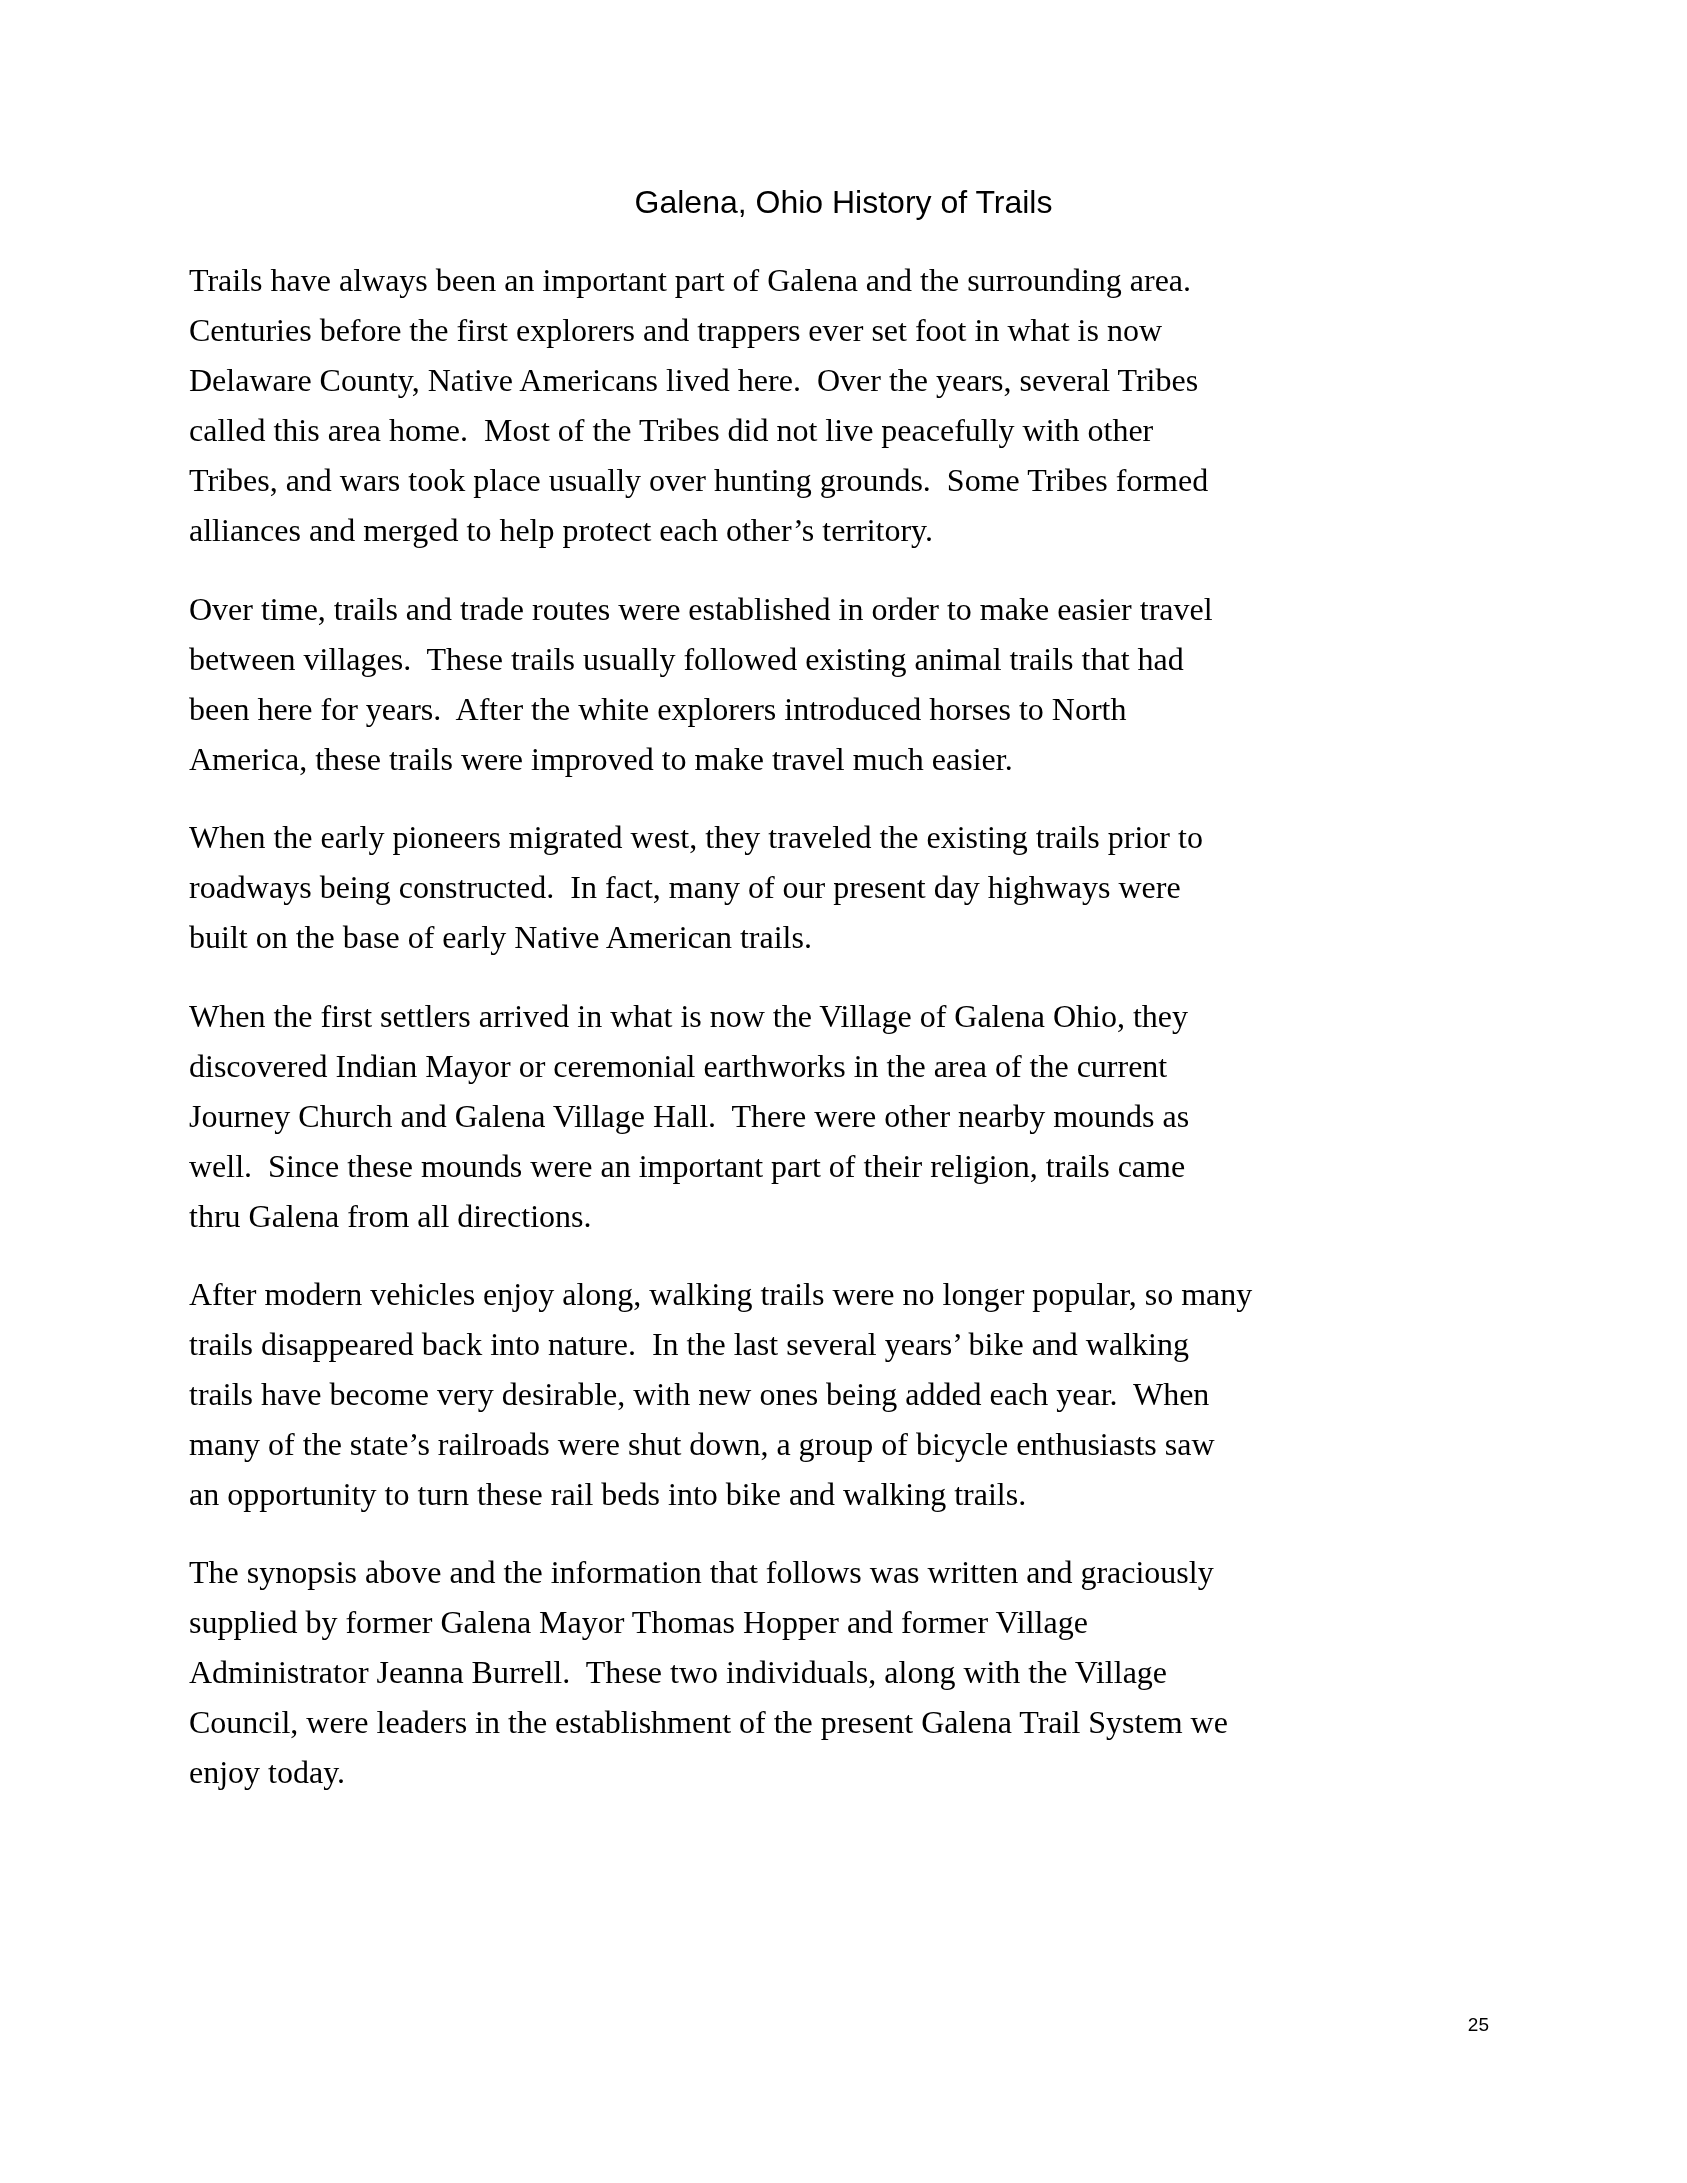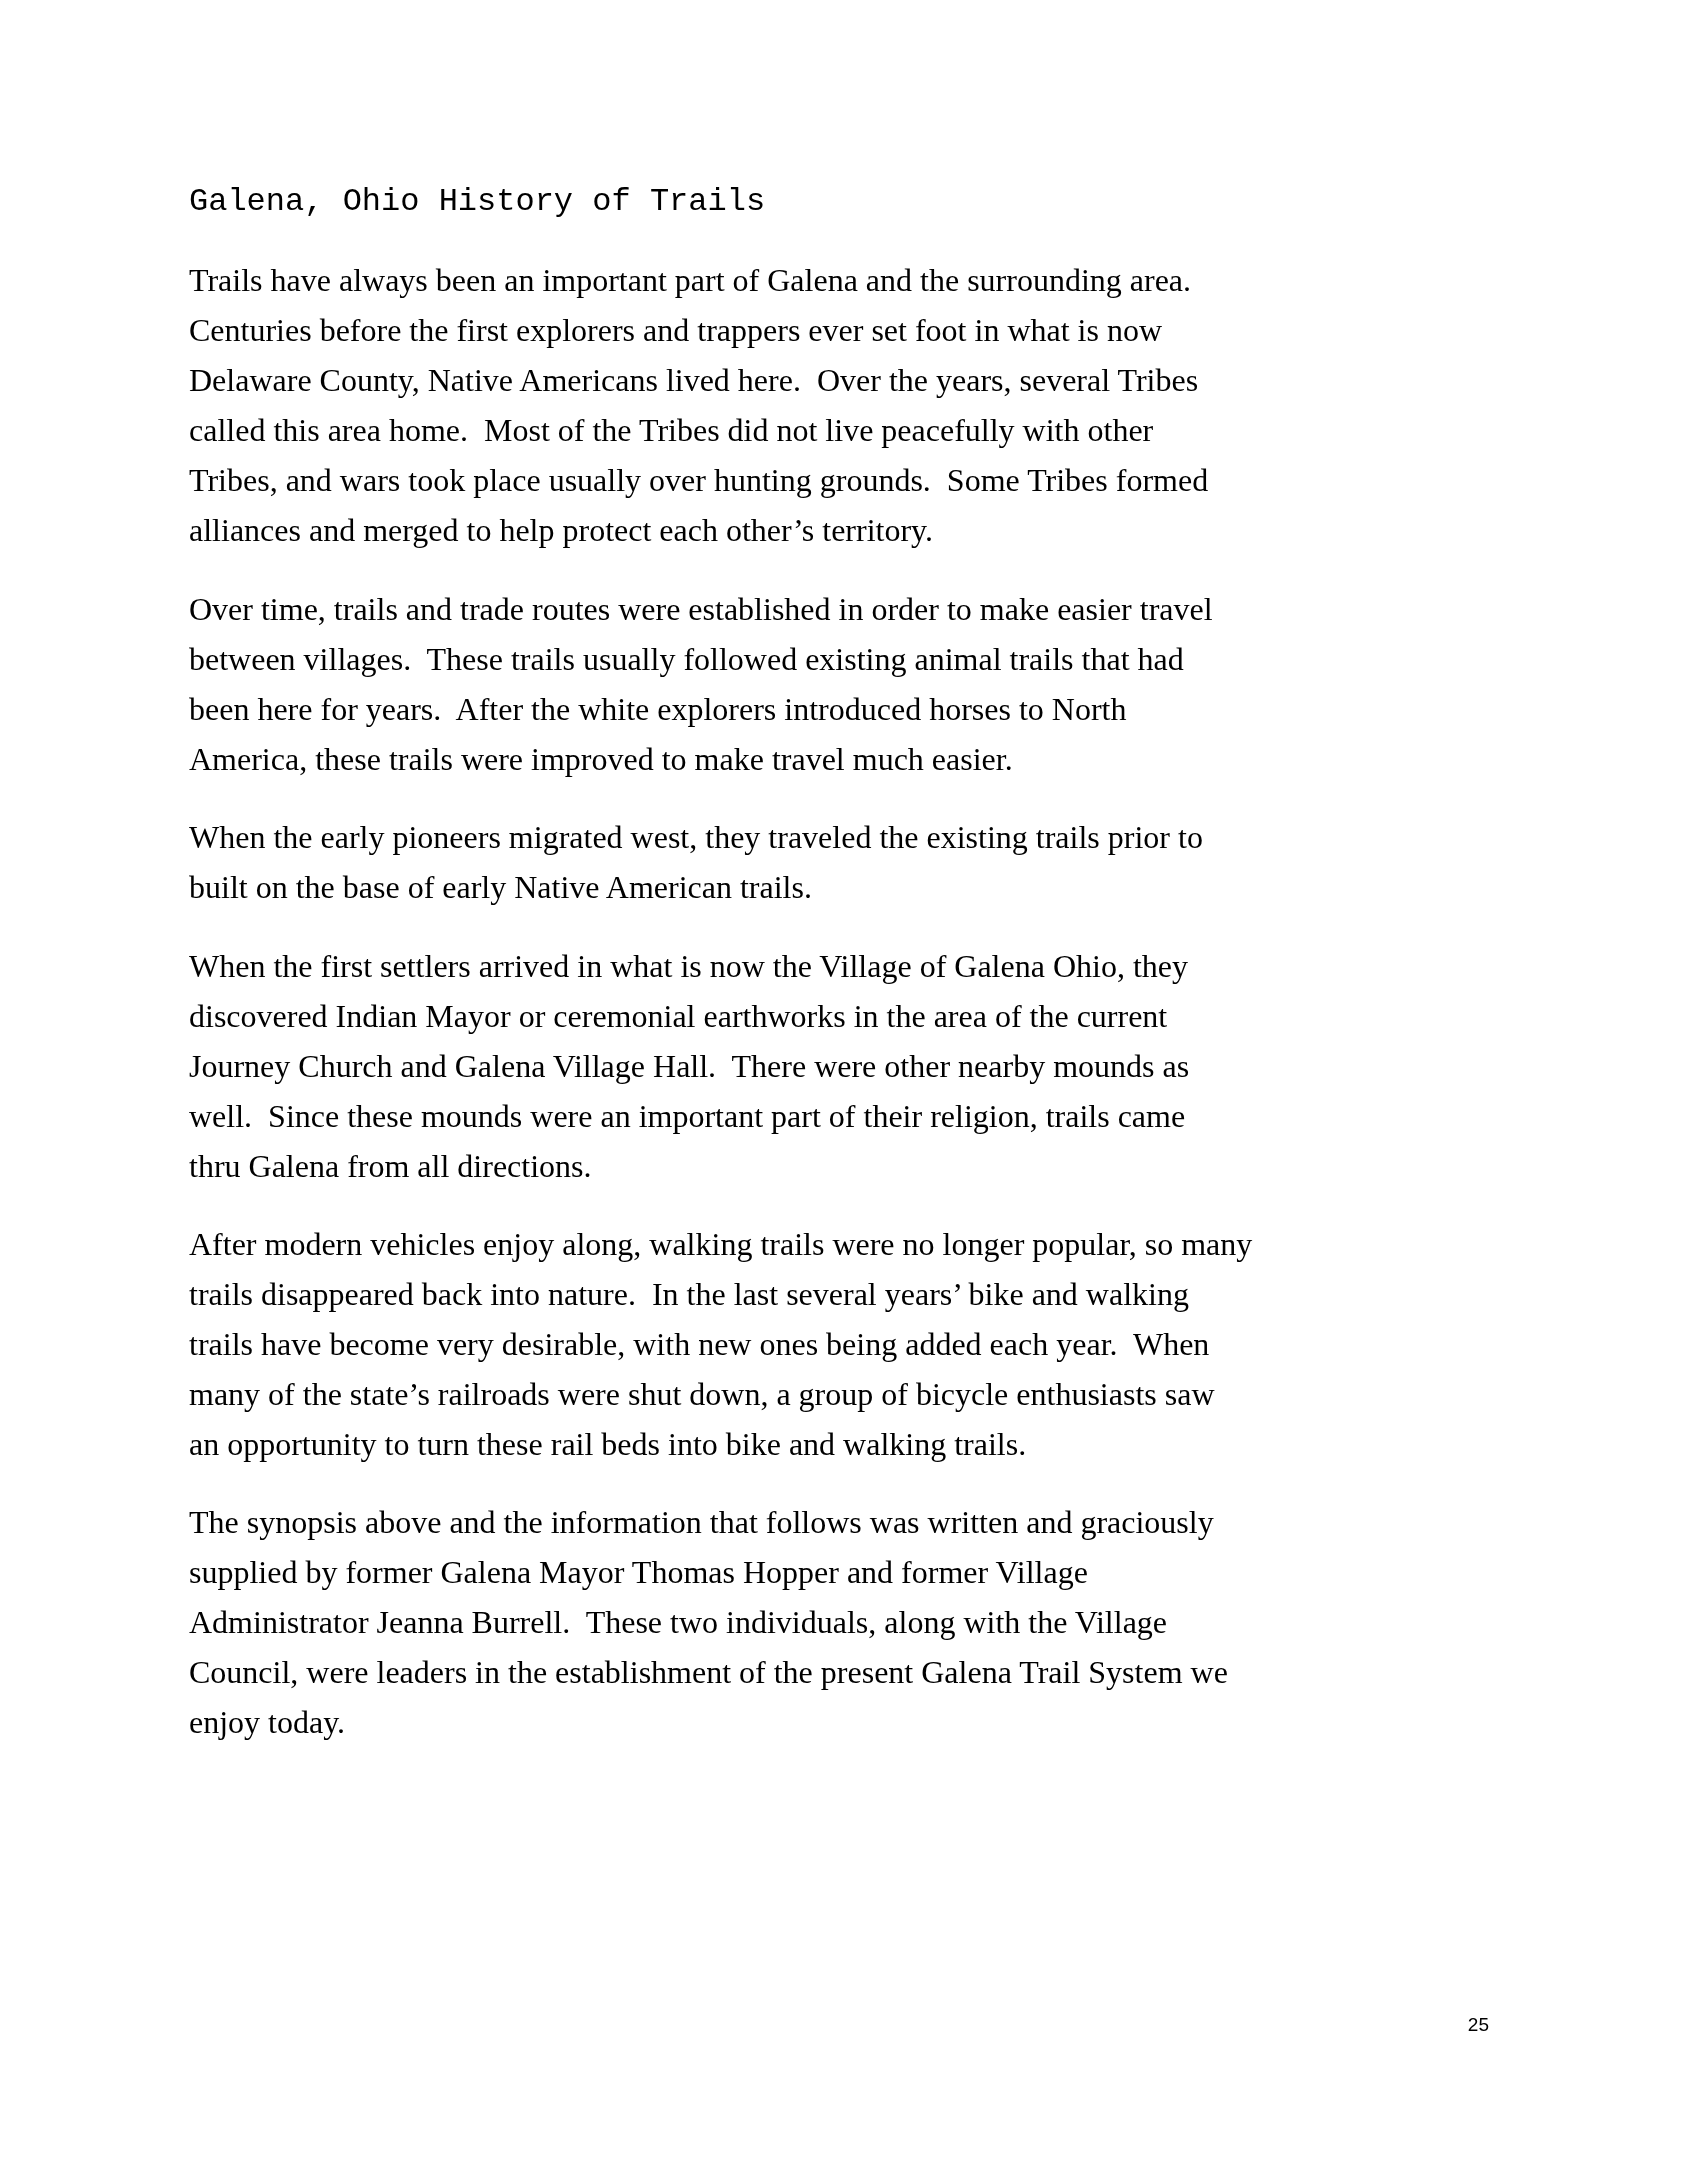--- a/index.html
+++ b/index.html
@@ -19,24 +19,23 @@
   }
 
   .content {
     padding: 177px 189px 0 189px;
   }
 
   .doc-title {
     font-size: 32px;
     font-weight: 400;
     line-height: 50px;
-    text-align: left;
+    text-align: center;
     white-space: pre-wrap;
     margin-bottom: 28.4px;
-    font-family: Liberation Mono, monospace;
   }
 
   .paragraph {
     margin-bottom: 28.4px;
   }
 
   .line {
     font-size: 32px;
     line-height: 50px;
     white-space: pre-wrap; 
@@ -68,20 +67,21 @@
           <div class="line">alliances and merged to help protect each other’s territory.</div>
         </div>
         <div class="paragraph">
           <div class="line">Over time, trails and trade routes were established in order to make easier travel</div>
           <div class="line">between villages.  These trails usually followed existing animal trails that had</div>
           <div class="line">been here for years.  After the white explorers introduced horses to North</div>
           <div class="line">America, these trails were improved to make travel much easier.</div>
         </div>
         <div class="paragraph">
           <div class="line">When the early pioneers migrated west, they traveled the existing trails prior to</div>
+          <div class="line">roadways being constructed.  In fact, many of our present day highways were</div>
           <div class="line">built on the base of early Native American trails.</div>
         </div>
         <div class="paragraph">
           <div class="line">When the first settlers arrived in what is now the Village of Galena Ohio, they</div>
           <div class="line">discovered Indian Mayor or ceremonial earthworks in the area of the current</div>
           <div class="line">Journey Church and Galena Village Hall.  There were other nearby mounds as</div>
           <div class="line">well.  Since these mounds were an important part of their religion, trails came</div>
           <div class="line">thru Galena from all directions.</div>
         </div>
         <div class="paragraph">

